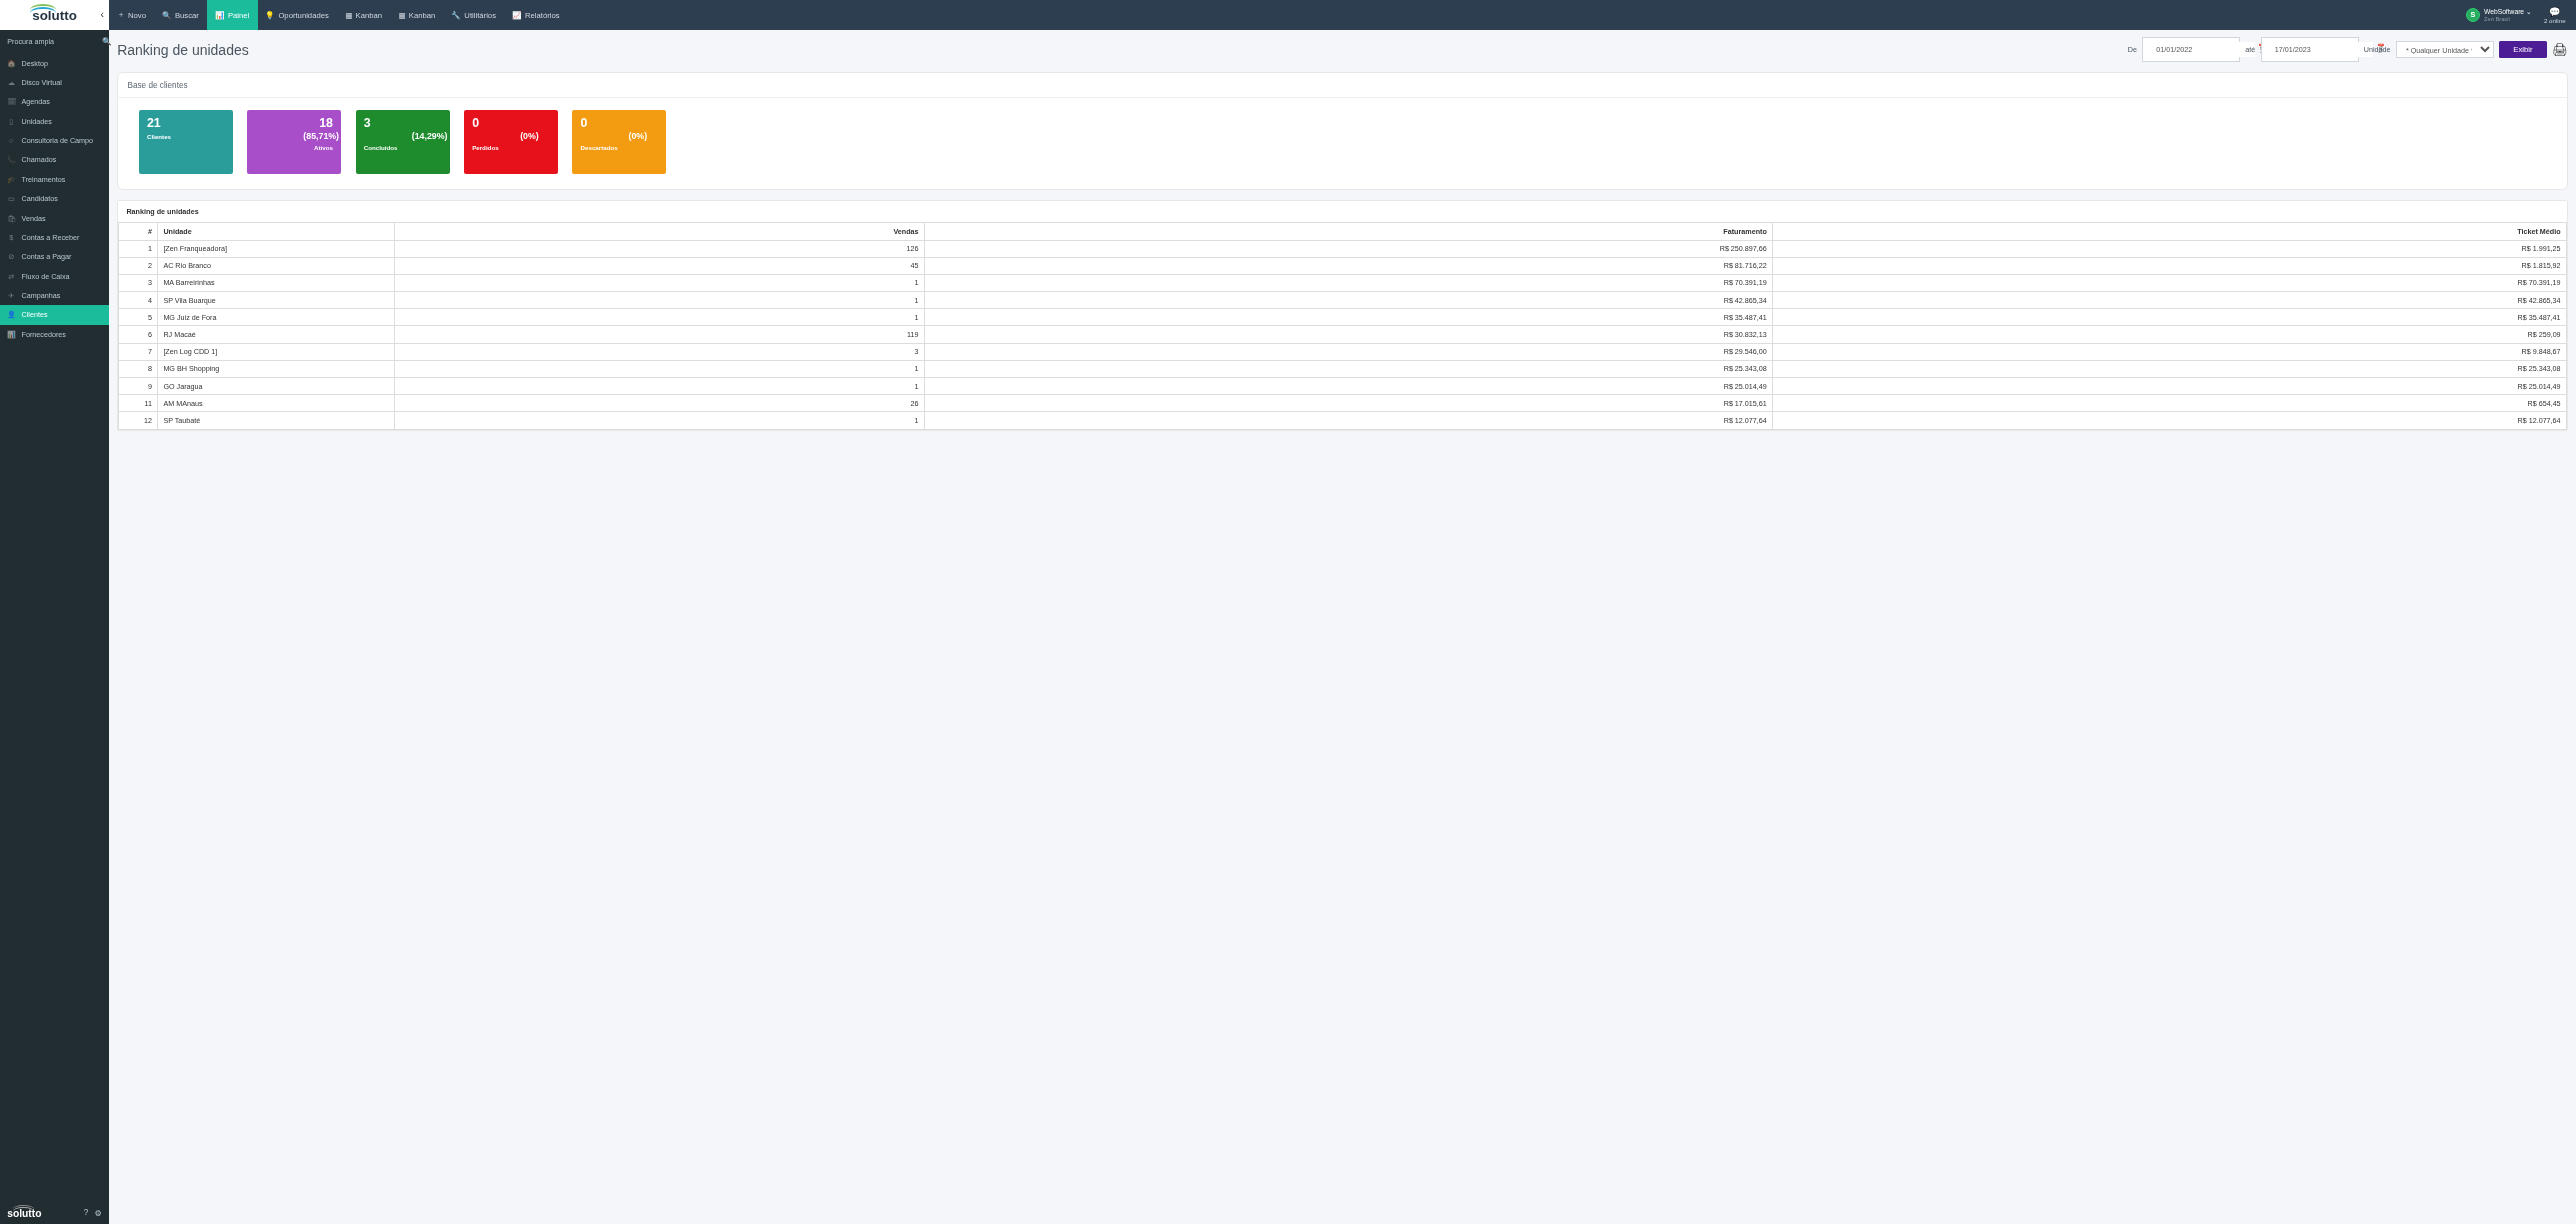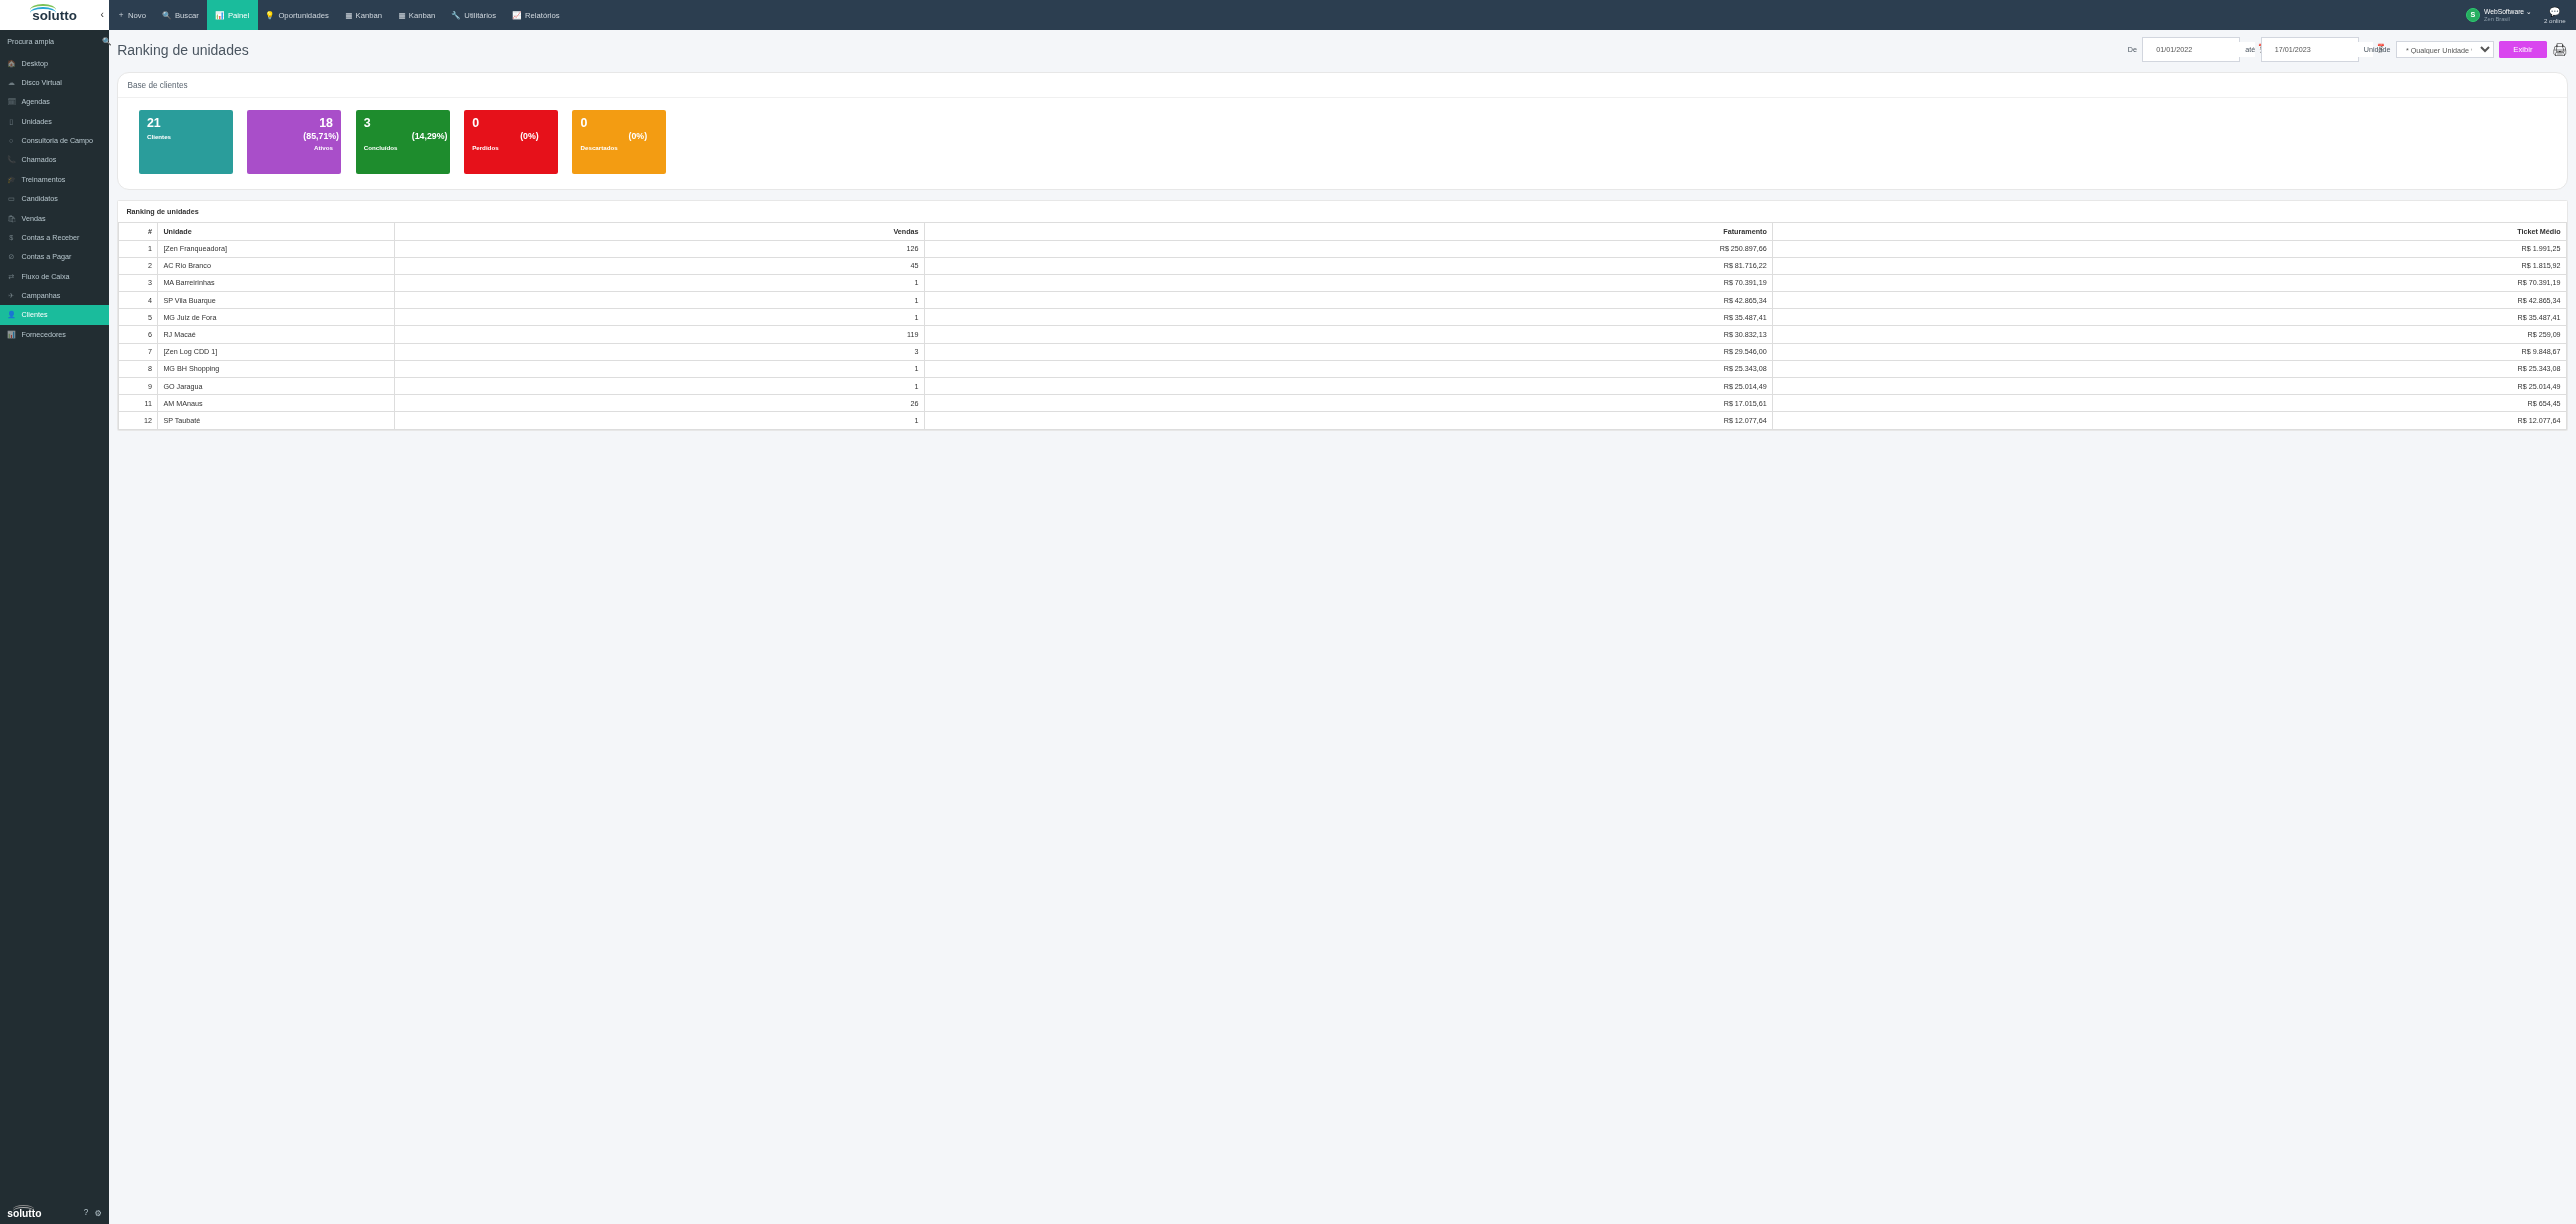--- a/index.html
+++ b/index.html
@@ -53,24 +53,24 @@
 .content { flex: 1; overflow-y: auto; padding: 7.2px 8.2px 20.6px 8.2px; }
 
 .header-row { display: flex; align-items: center; gap: 5.2px; margin-bottom: 10.3px; flex-wrap: wrap; }
 .page-title { font-size: 14px; color: #4a5560; font-weight: 500; flex: 1; }
 .lbl { font-size: 7.2px; color: #4a5560; }
 .date-input { display: flex; align-items: center; border: 0.5px solid #d2d6de; background: #fff; height: 25px; width: 98px; padding-left: 8px; }
 .date-input input { border: none; outline: none; flex: 1; padding: 3.1px 5.2px; font-size: 7.2px; color: #555; }
 .date-input .cal { padding: 0 4.1px; color: #888; font-size: 6.2px; display: flex; flex-direction: column; align-items: center; line-height: 1; }
 .date-input .cal .d { font-size: 4.6px; }
 .select { border: 0.5px solid #d2d6de; background: #fff; padding: 3.1px 5.2px; font-size: 7.2px; color: #555; height: 17.5px; width: 98px; }
-.btn-exibir { background: #d946ef; color: #fff; border: none; padding: 0 14.4px; height: 17.5px; border-radius: 1.5px; font-size: 7.7px; cursor: pointer; }
+.btn-exibir { background: #4c1d95; color: #fff; border: none; padding: 0 14.4px; height: 17.5px; border-radius: 1.5px; font-size: 7.7px; cursor: pointer; }
 .btn-print { font-size: 12.4px; color: #222; cursor: pointer; }
 
-.panel { background: #fff; border: 0.5px solid #e7e7e7; border-radius: 12px; margin-bottom: 10.3px; }
+.panel { background: #fff; border: 0.5px solid #e7e7e7; border-radius: 6px; margin-bottom: 10.3px; }
 .panel-head { padding: 7.2px 9.3px; font-size: 8.2px; color: #5a6570; border-bottom: 0.5px solid #f0f0f0; }
 .cards { display: flex; gap: 14.4px; padding: 12.4px 20.6px 14.4px 20.6px; flex-wrap: wrap; }
 .card { width: 94px; height: 64px; border-radius: 2.1px; color: #fff; padding: 6.2px 8.2px; }
 .card .num { font-size: 12.4px; font-weight: 700; }
 .card .pct { font-size: 8.8px; font-weight: 700; margin-top: 1px; padding-left: 48px; }
 .card .cap { font-size: 6.2px; font-weight: 600; margin-top: 2.1px; }
 .c-teal { background: #2a9d9b; }
 .c-purple { background: #a94ec9; text-align: right; }
 .c-green { background: #1e8c2d; }
 .c-red { background: #e6111a; }

